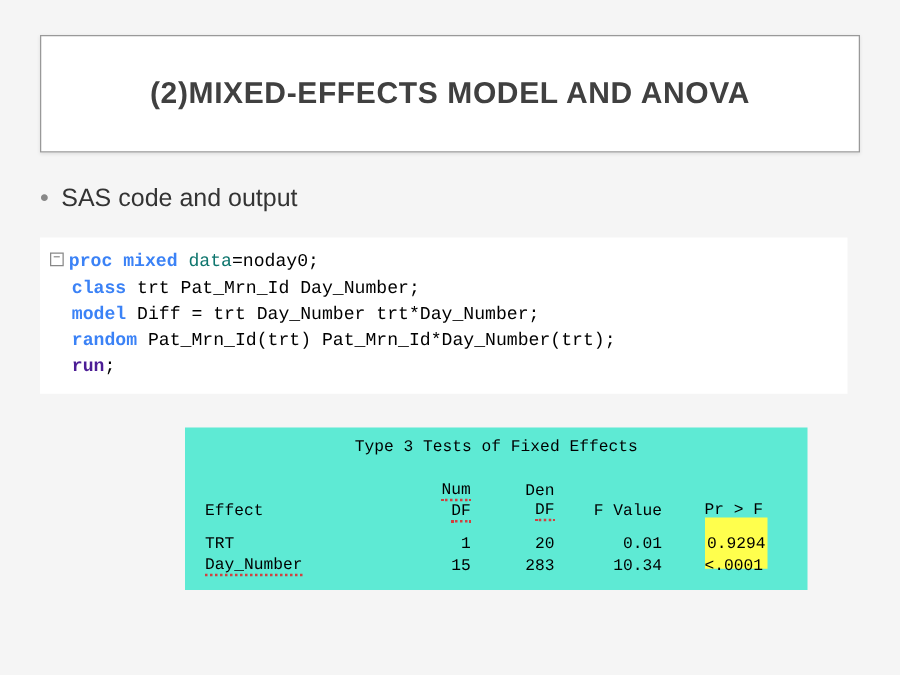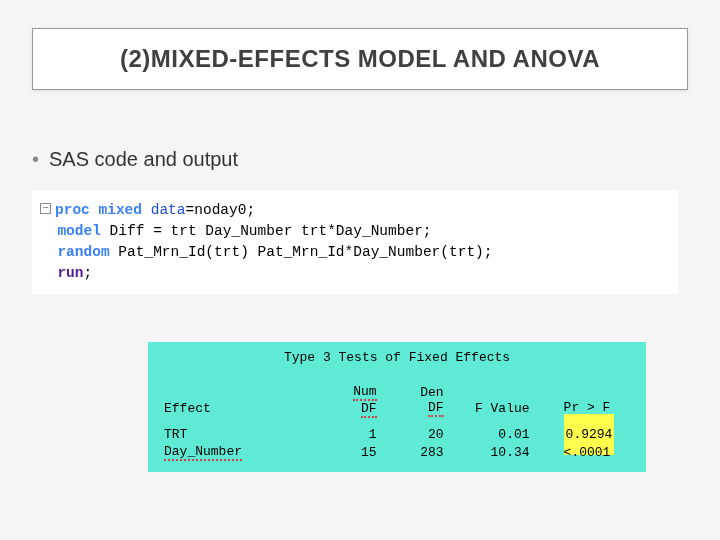--- a/index.html
+++ b/index.html
@@ -9,21 +9,21 @@
     background: #f5f5f5;
     font-family: Arial, sans-serif;
     position: relative;
   }
   .title-box {
     position: absolute;
     top: 28px;
     left: 32px;
     right: 32px;
     border: 1px solid #999;
-    padding: 16px 20px;
+    padding: 32px 20px;
     background: #fff;
     box-shadow: 0 1px 3px rgba(0,0,0,0.1);
   }
   .title-text {
     font-size: 24px;
     font-weight: bold;
     color: #404040;
     text-align: center;
     letter-spacing: 0.5px;
   }
@@ -65,21 +65,21 @@
     line-height: 9px;
     text-align: center;
     vertical-align: middle;
     margin-right: 4px;
     color: #666;
     position: relative;
     top: -2px;
   }
   .kw { font-weight: bold; color: #3b82f6; }
   .kwblack { font-weight: bold; color: #4c1d95; }
-  .opt { color: #1d4ed8; }
+  .opt { color: #0f766e; }
   .output-block {
     position: absolute;
     top: 342px;
     left: 148px;
     right: 74px;
     background: #5eead4;
     font-family: "Courier New", monospace;
     font-size: 13px;
     color: #000;
     padding: 8px 10px 10px 10px;
@@ -121,20 +121,21 @@
   <div class="title-text">(2)MIXED-EFFECTS MODEL AND ANOVA</div>
 </div>
 
 <div class="bullet-row">
   <span class="bullet-dot">•</span>
   <span class="bullet-text">SAS code and output</span>
 </div>
 
 <div class="code-block">
   <div class="code-line"><span class="fold-icon">−</span><span class="kw">proc mixed</span><span> </span><span class="opt">data</span><span>=noday0;</span></div>
+  <div class="code-line">  <span class="kw">class</span><span> trt Pat_Mrn_Id Day_Number;</span></div>
   <div class="code-line">  <span class="kw">model</span><span> Diff = trt Day_Number trt*Day_Number;</span></div>
   <div class="code-line">  <span class="kw">random</span><span> Pat_Mrn_Id(trt) Pat_Mrn_Id*Day_Number(trt);</span></div>
   <div class="code-line">  <span class="kwblack">run</span><span>;</span></div>
 </div>
 
 <div class="output-block">
   <div class="out-title">Type 3 Tests of Fixed Effects</div>
   <table class="out-table">
     <tbody>
         <tr class="hdr">

